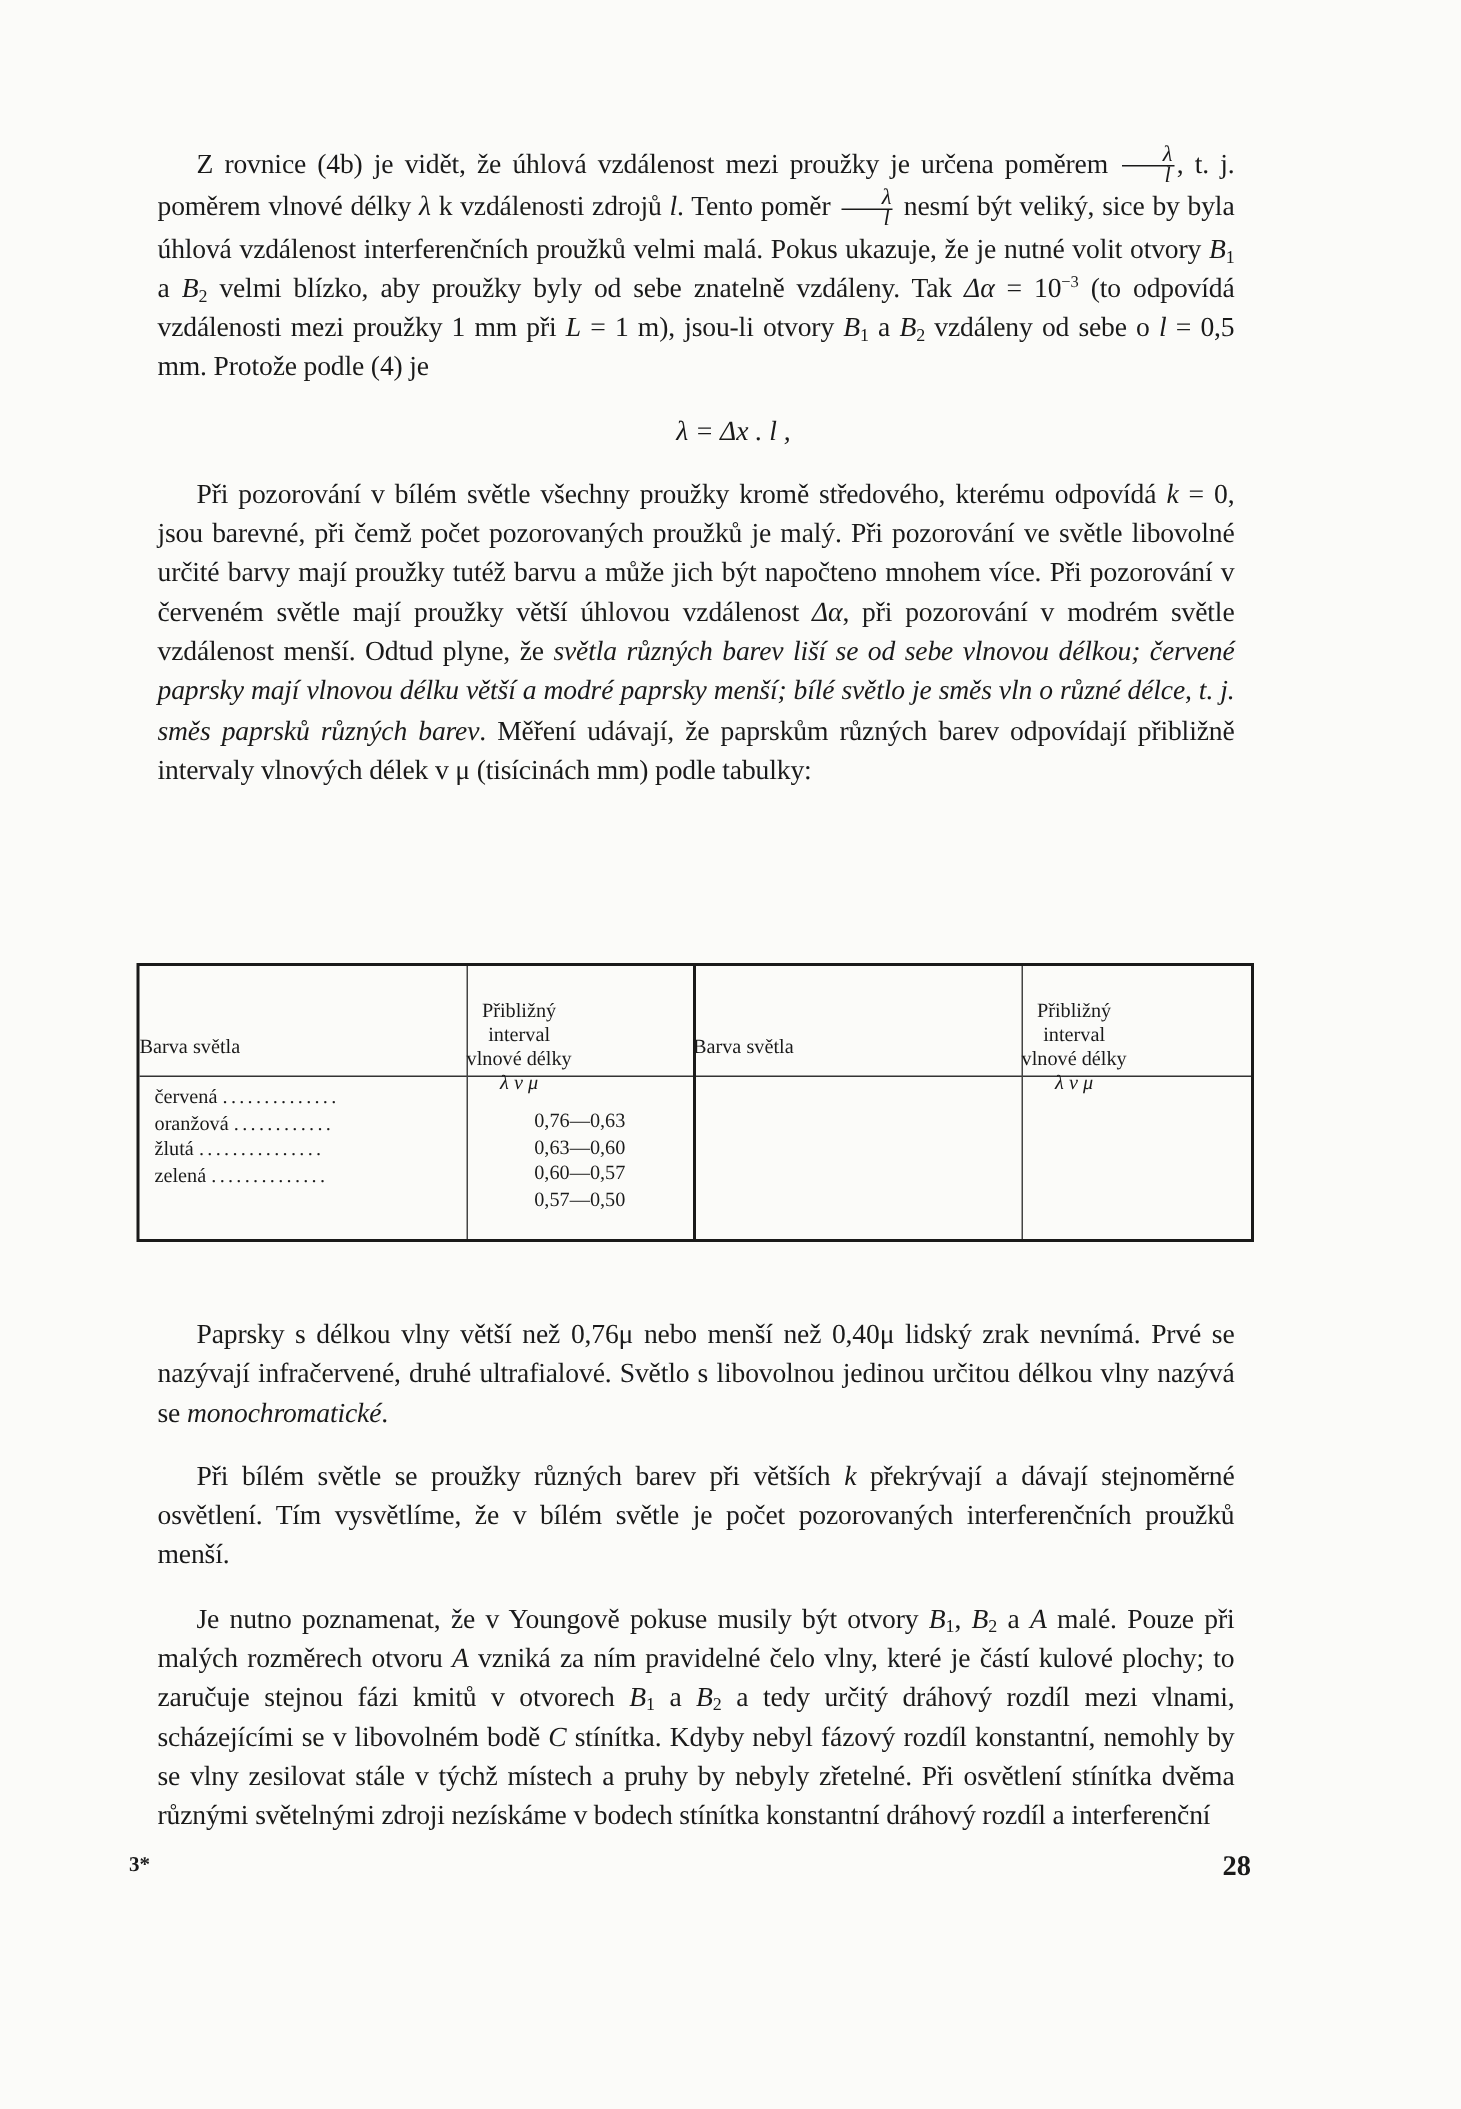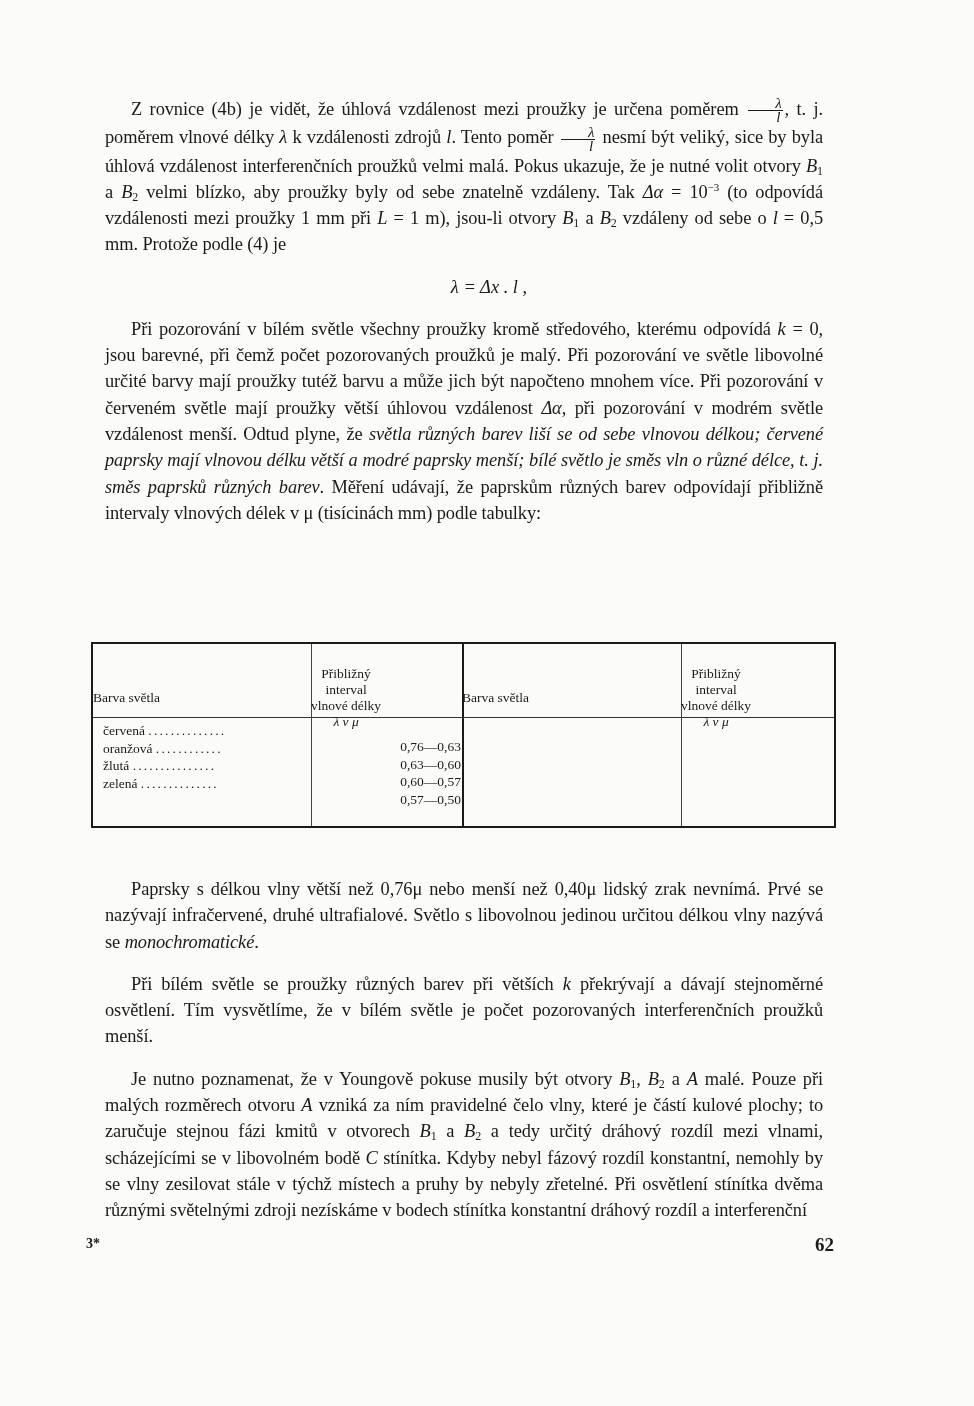--- a/index.html
+++ b/index.html
@@ -109,21 +109,21 @@
       <span style="display:block" class="it">λ v μ</span>
     </span>
   </div>
 
   <div class="body-rows" style="left:10px;">
     <div class="row"><span class="name">červená</span> <span class="dots">..............</span></div>
     <div class="row"><span class="name">oranžová</span> <span class="dots">............</span></div>
     <div class="row"><span class="name">žlutá</span> <span class="dots">...............</span></div>
     <div class="row"><span class="name">zelená</span> <span class="dots">..............</span></div>
   </div>
-  <div class="num-cell" style="left:218px; width:151px;padding-left:44px;">
+  <div class="num-cell" style="left:218px; width:151px;">
     <div class="row">0,76—0,63</div>
     <div class="row">0,63—0,60</div>
     <div class="row">0,60—0,57</div>
     <div class="row">0,57—0,50</div>
   </div>
 
 </div>
 
 <div class="page" style="top:860px;">
   <p class="p indent">
@@ -133,13 +133,13 @@
   <p class="p indent">
     <span>Při bílém světle se proužky různých barev při větších </span><span class="it">k</span><span> překrývají a dávají stejnoměrné osvětlení. Tím vysvětlíme, že v bílém světle je počet pozorovaných interferenčních proužků menší.</span>
   </p>
 
   <p class="p indent" style="margin-top:2px;">
     <span>Je nutno poznamenat, že v Youngově pokuse musily být otvory </span><span class="it">B</span><sub>1</sub><span>, </span><span class="it">B</span><sub>2</sub><span> a </span><span class="it">A</span><span> malé. Pouze při malých rozměrech otvoru </span><span class="it">A</span><span> vzniká za ním pravidelné čelo vlny, které je částí kulové plochy; to zaručuje stejnou fázi kmitů v otvorech </span><span class="it">B</span><sub>1</sub><span> a </span><span class="it">B</span><sub>2</sub><span> a tedy určitý dráhový rozdíl mezi vlnami, scházejícími se v libovolném bodě </span><span class="it">C</span><span> stínítka. Kdyby nebyl fázový rozdíl konstantní, nemohly by se vlny zesilovat stále v týchž místech a pruhy by nebyly zřetelné. Při osvětlení stínítka dvěma různými světelnými zdroji nezískáme v bodech stínítka konstantní dráhový rozdíl a interferenční</span>
   </p>
 </div>
 
 <div class="footer-left">3*</div>
-<div class="footer-right">62</div>
+<div class="footer-right">28</div>
 
 </body></html>

